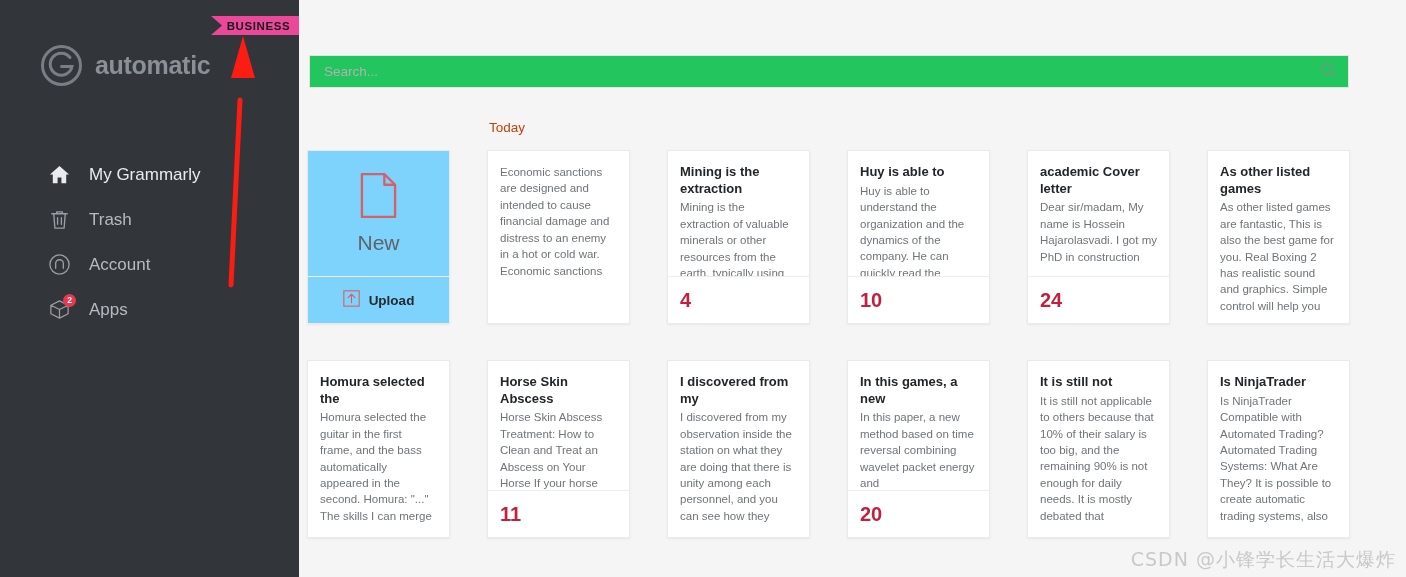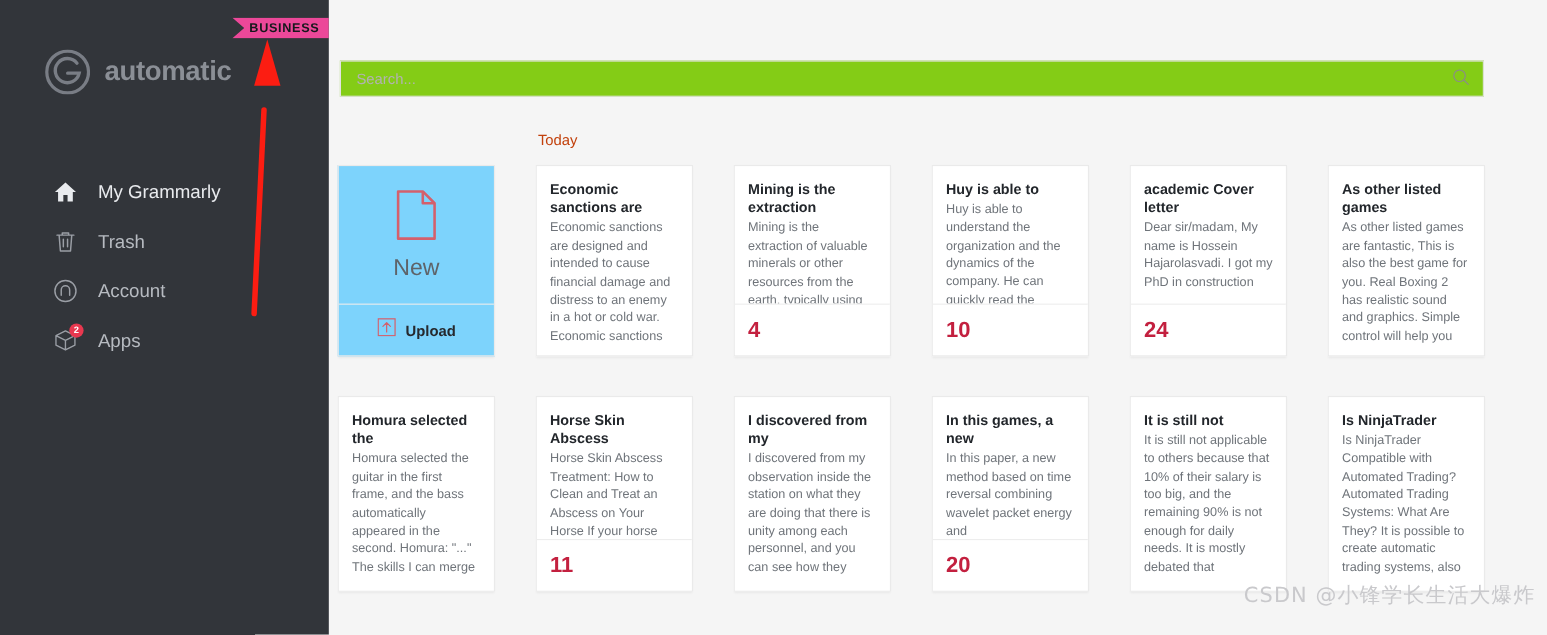--- a/index.html
+++ b/index.html
@@ -87,21 +87,21 @@
     position: relative;
     width: 1107px; height: 577px;
     background: #f5f5f5;
     flex: 0 0 1107px;
     overflow: hidden;
   }
   .search-wrap {
     position: absolute;
     top: 55px; left: 10px;
     width: 1040px; height: 33px;
-    background: #84cc16;
+    background: #22c55e;
     border: 1px solid #e3e3e3;
     display: flex; align-items: center;
   }
   .search-input {
     flex: 1;
     border: none; outline: none;
     background: transparent;
     font-family: "Liberation Sans", sans-serif;
     font-size: 13.5px;
     color: #3a3a3a;
@@ -195,21 +195,21 @@
     height: 47px; flex: 0 0 47px;
     border-top: 1px solid #ededed;
     display: flex; align-items: center; justify-content: center;
     gap: 9px;
     cursor: pointer;
   }
   .upload-label { font-size: 13.5px; font-weight: bold; color: #26292e; }
 
   .watermark {
     position: absolute;
-    right: 10px; bottom: 23px;
+    right: 10px; bottom: 4px;
     font-size: 19px;
     color: #c9c9cc;
     letter-spacing: 1px;
     white-space: nowrap;
     font-family: "DejaVu Sans", sans-serif;
   }
 </style>
 </head>
 <body>
 
@@ -313,21 +313,20 @@
               <rect x="1" y="1" width="18" height="18" fill="none" stroke="#d4606c" stroke-width="1.3"></rect>
               <path d="M10 15 V5.5 M6 9 L10 5 L14 9" fill="none" stroke="#d4606c" stroke-width="1.3" stroke-linecap="round" stroke-linejoin="round"></path>
             </svg>
           </span>
           <span class="upload-label">Upload</span>
         </div>
       </div>
 
       <div class="card h1 no-footer">
         <div class="card-body">
-          <div class="card-title">Economic sanctions are</div>
           <div class="card-snippet">Economic sanctions are designed and intended to cause financial damage and distress to an enemy in a hot or cold war. Economic sanctions</div>
         </div>
       </div>
 
       <div class="card h1">
         <div class="card-body">
           <div class="card-title">Mining is the extraction</div>
           <div class="card-snippet">Mining is the extraction of valuable minerals or other resources from the earth, typically using</div>
         </div>
         <div class="card-footer">

